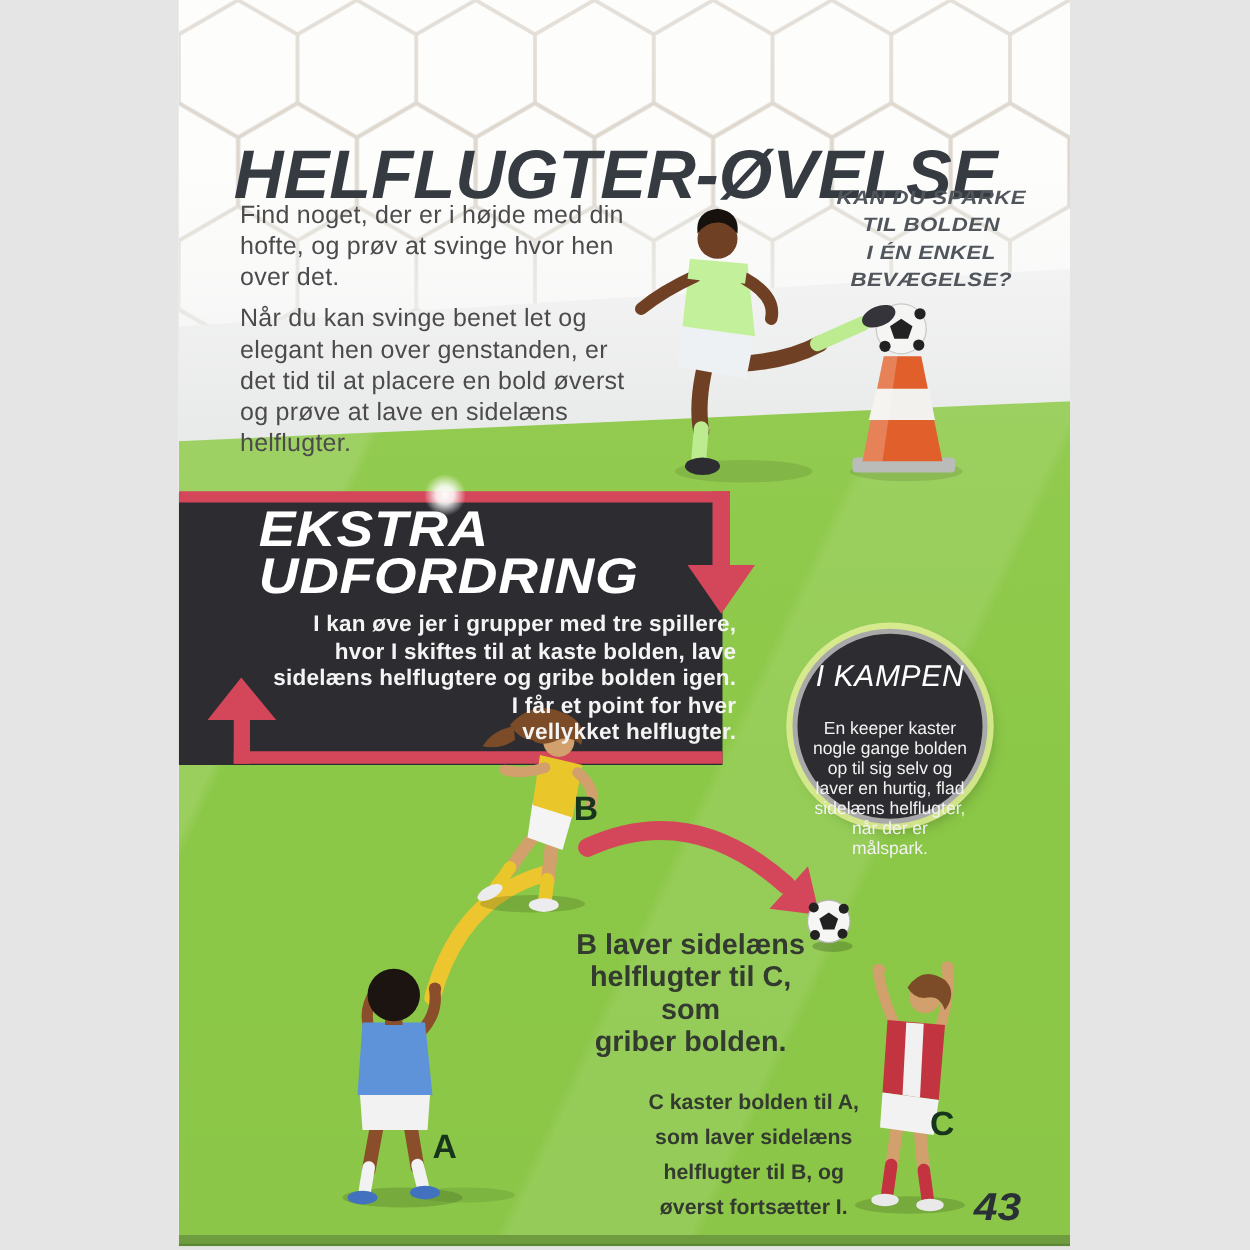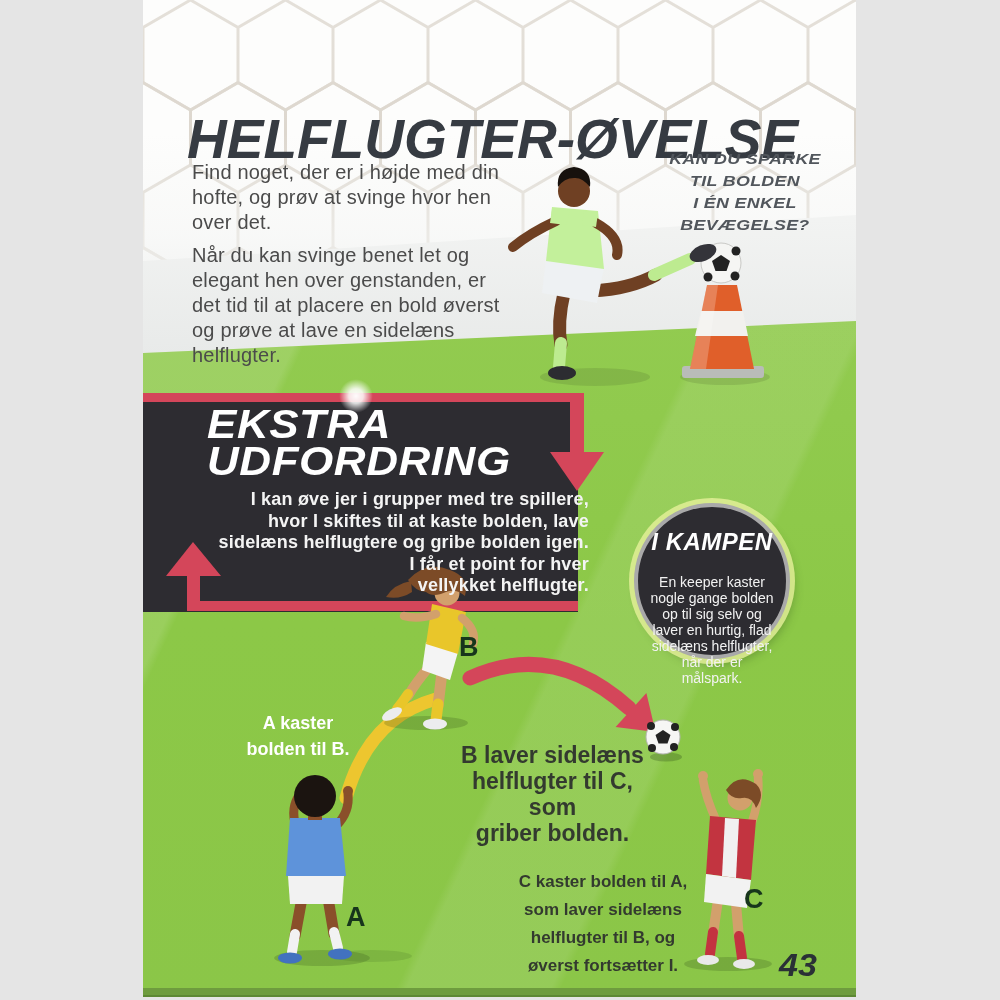--- a/index.html
+++ b/index.html
@@ -39,21 +39,21 @@
     color:#ffffff;transform:scaleX(1.1);transform-origin:left top;letter-spacing:0.5px;white-space:nowrap;}
   .banner-body{left:46px;top:489px;width:400px;font-size:18px;line-height:21.5px;color:#f4f4f4;
     white-space:pre-line;font-weight:700;letter-spacing:0.2px;text-align:right;}
   .flare{left:196px;top:379px;width:34px;height:34px;border-radius:50%;
     background:radial-gradient(circle, rgba(255,255,255,0.98) 0%, rgba(255,255,255,0.85) 30%, rgba(255,255,255,0) 70%);}
 
   .kampen{left:491px;top:503px;width:156px;height:156px;border-radius:50%;background:#2d2c31;
     border:4px solid #a9a9a9;
     box-shadow:0 0 0 5px rgba(226,238,150,0.85), 4px 6px 10px rgba(50,80,30,0.35);
     text-align:center;}
-  .kampen-title{position:relative;margin-top:22px;font-size:24px;line-height:26px;font-weight:700;
+  .kampen-title{position:relative;margin-top:22px;font-size:24px;line-height:26px;font-weight:400;
     font-style:italic;color:#ffffff;letter-spacing:0.5px;}
   .kampen-body{position:relative;margin-top:19px;font-size:14px;line-height:16px;color:#f2f2f2;
     white-space:pre-line;font-weight:400;}
 
   .caption{position:absolute;text-align:center;font-weight:700;white-space:pre-line;}
   .cap-a{left:85px;top:710px;width:140px;font-size:18px;line-height:26px;color:#ffffff;}
   .cap-b{left:312px;top:742px;width:195px;font-size:23px;line-height:26px;color:#333a2f;}
   .cap-c{left:360px;top:868px;width:200px;font-size:17px;line-height:28px;color:#333a2f;}
   .plabel{position:absolute;font-size:27px;font-weight:700;color:#17351c;}
   .lab-a{left:203px;top:902px;} .lab-b{left:316px;top:632px;} .lab-c{left:601px;top:884px;}
@@ -236,22 +236,20 @@
       <div class="kampen-title">I KAMPEN</div>
       <div class="kampen-body">En keeper kaster
 nogle gange bolden
 op til sig selv og
 laver en hurtig, flad
 sidelæns helflugter,
 når der er
 målspark.</div>
     </div>
 
-    <div class="caption cap-a">A kaster
-bolden til B.</div>
     <div class="caption cap-b">B laver sidelæns
 helflugter til C, som
 griber bolden.</div>
     <div class="caption cap-c">C kaster bolden til A,
 som laver sidelæns
 helflugter til B, og
 øverst fortsætter I.</div>
 
     <div class="plabel lab-a">A</div>
     <div class="plabel lab-b">B</div>

